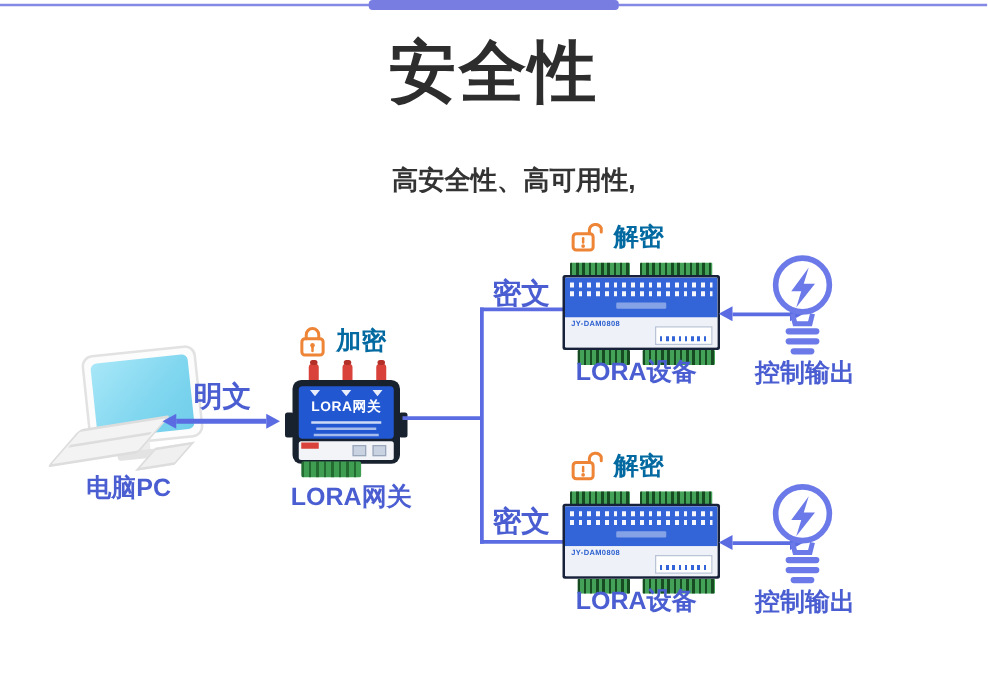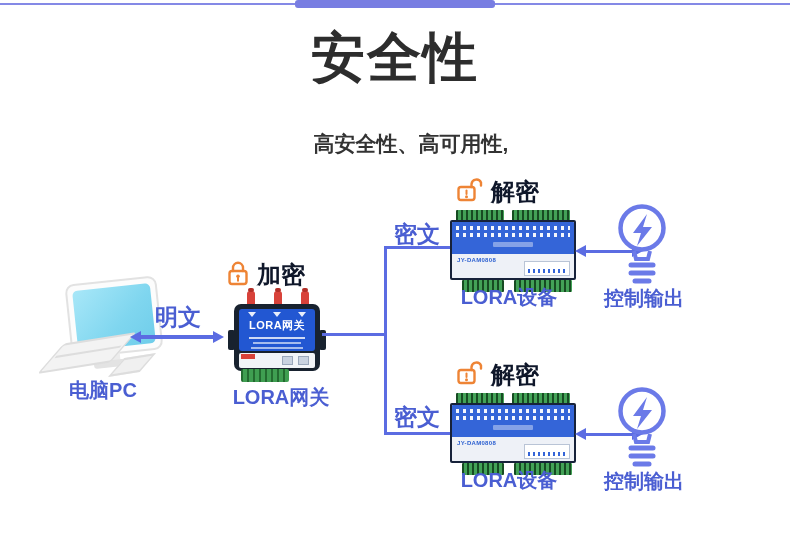--- a/index.html
+++ b/index.html
@@ -42,23 +42,23 @@
   .darrow .shaft{flex:1;height:3px;background:#5b6ce2;}
   .darrow .ah{width:0;height:0;border-top:6px solid transparent;border-bottom:6px solid transparent;}
   .darrow .ah.l{border-right:11px solid #5b6ce2;}
   .darrow .ah.r{border-left:11px solid #5b6ce2;}
   .arrow-plain{left:130px;top:330px;width:94px;height:14px;}
   .arrow-plain .shaft{height:4px;}
   .arrow-dev-top{left:575px;top:244px;width:68px;height:14px;}
   .arrow-dev-bottom{left:575px;top:427px;width:68px;height:14px;}
 
   
-  .badge{position:absolute;display:flex;align-items:flex-start;gap:7px;color:#0f172a;font-weight:700;font-size:24px;}
+  .badge{position:absolute;display:flex;align-items:flex-start;gap:7px;color:#0369a1;font-weight:700;font-size:20px;}
   .badge svg{display:block;margin-top:1px;}
-  .enc{left:226px;top:259px;}
+  .enc{left:238px;top:259px;}
   .dec-top{left:456px;top:176px;}
   .dec-bottom{left:456px;top:359px;}
 
   
   .pc{position:absolute;left:52px;top:278px;width:130px;height:100px;}
   .monitor{position:absolute;left:16px;top:2px;width:88px;height:70px;background:#fcfcfc;
            border:2px solid #e2e2e2;border-radius:9px;transform:rotate(-6deg);}
   .screen{position:absolute;inset:5px;background:linear-gradient(135deg,#a8e7f8 0%,#7fd6ef 60%,#6fcdea 100%);border-radius:5px;}
   .stand{position:absolute;left:52px;top:72px;width:16px;height:12px;background:#ececec;transform:rotate(-6deg);}
   .base{position:absolute;left:42px;top:82px;width:38px;height:7px;background:#e3e3e3;border-radius:3px;transform:rotate(-6deg);}

